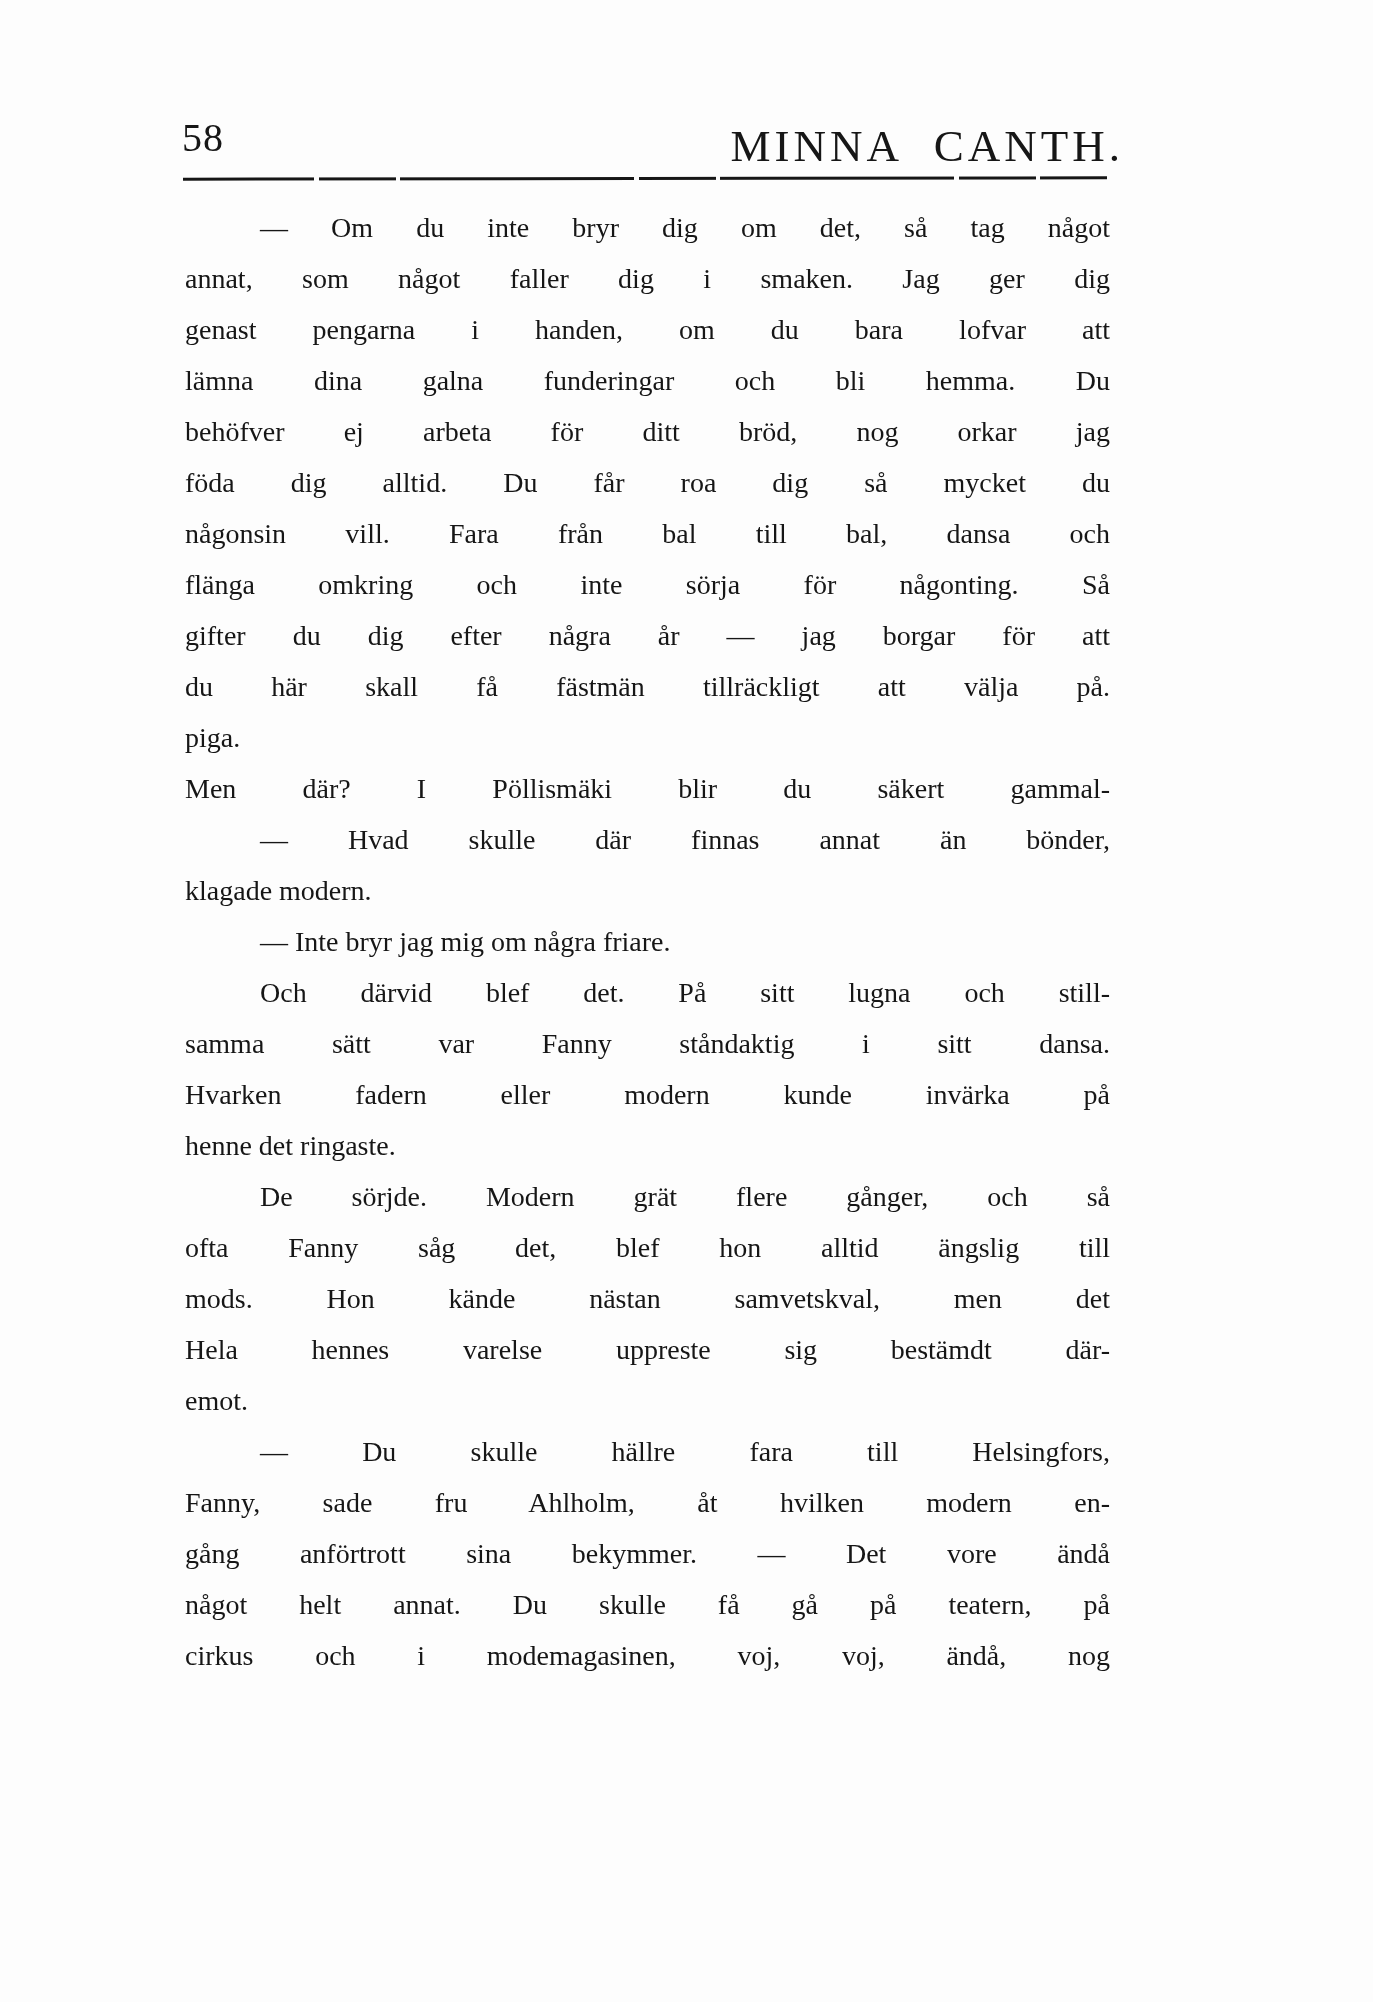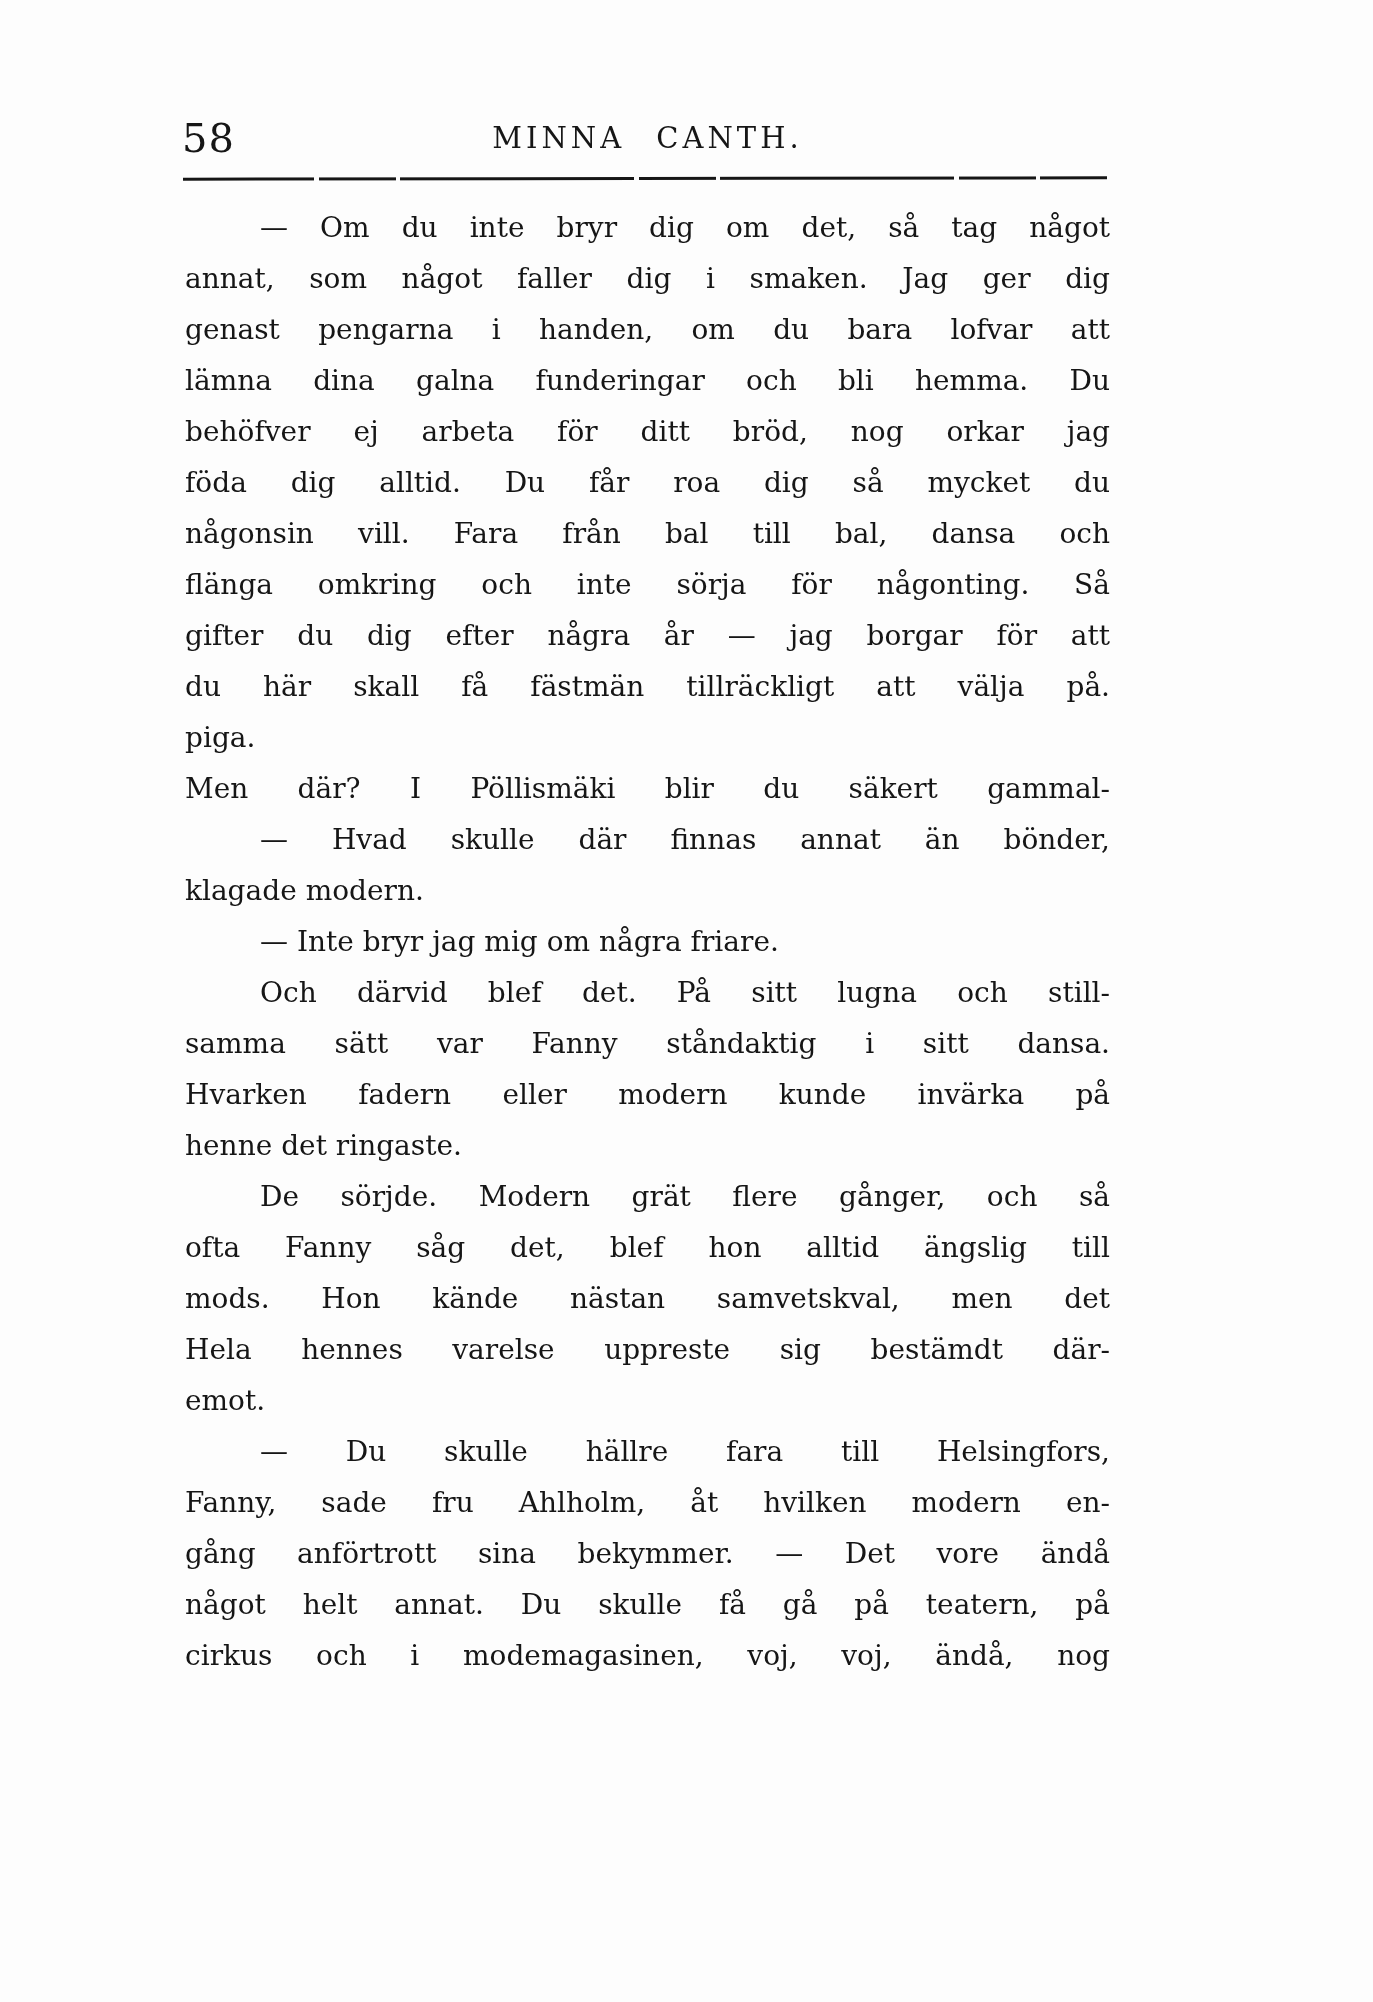--- a/index.html
+++ b/index.html
@@ -11,33 +11,34 @@
     width:1373px;height:2002px;
     background:var(--paper);
     font-family:"DejaVu Serif","Liberation Serif",serif;
     color:var(--ink);
   }
   .page{
     position:relative;
     width:1373px;height:2002px;
     background:var(--paper);
     overflow:hidden;
+    font-family:Liberation Serif, serif;
   }
   
   .pagenum{
     position:absolute;
     left:182px;top:118px;
     font-size:40px;line-height:1;
     letter-spacing:1px;
   }
   .running{
     position:absolute;
-    left:185px;top:124px;width:925px;
-    text-align:center;
-    font-size:29px;line-height:1;
+    left:199px;top:124px;width:925px;
+    text-align:right;
+    font-size:45px;line-height:1;
     letter-spacing:4px;
     word-spacing:18px;
   }
   .rule{
     position:absolute;
     left:183px;top:177px;
     width:924px;height:3px;
     transform:rotate(-0.08deg);
     background:repeating-linear-gradient(
       90deg,

